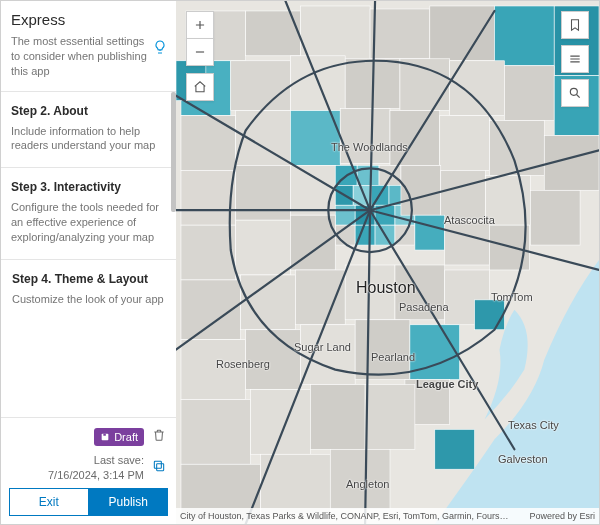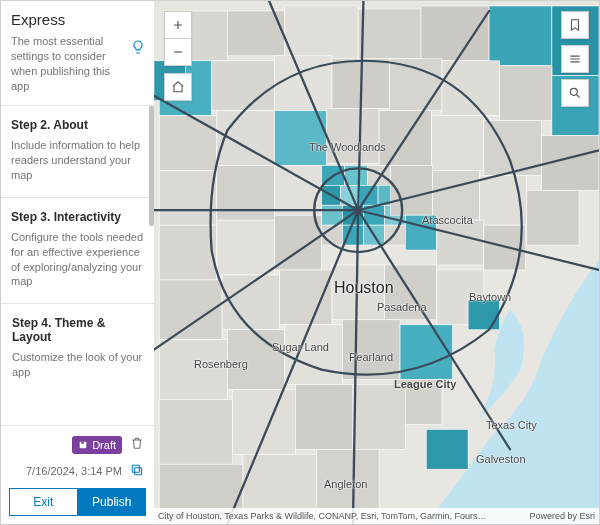--- a/index.html
+++ b/index.html
@@ -1,20 +1,20 @@
 <!DOCTYPE html>
 <html><head>
 <meta charset="utf-8">
 <style>
   * { box-sizing: border-box; margin: 0; padding: 0; }
   html, body { width: 600px; height: 525px; font-family: "Segoe UI", Arial, sans-serif; overflow: hidden; }
   .app { display: flex; width: 600px; height: 525px; border: 1px solid #d0d0d0; }
 
   
-  .sidebar { width: 153px; height: 100%; display: flex; flex-direction: column; background: #fff; }
+  .sidebar { width: 175px; height: 100%; display: flex; flex-direction: column; background: #fff; }
   .sb-header { padding: 10px 10px 12px 10px; display: flex; align-items: flex-start; position: relative; }
   .sb-title { font-size: 15px; color: #2b2b2b; font-weight: 400; margin-bottom: 6px; }
   .sb-sub { font-size: 11px; color: #757575; line-height: 1.35; padding-right: 18px; }
   .bulb { position: absolute; right: 8px; top: 38px; width: 16px; height: 16px; }
 
   .steps-wrap { flex: 1; overflow-y: auto; border-top: 1px solid #e5e5e5; position: relative; }
   .scroll-indicator { position: absolute; right: 0; top: 0; width: 5px; height: 120px; background: #c3c3c3; border-radius: 2px; }
   .step { padding: 12px 10px 14px 10px; border-bottom: 1px solid #e5e5e5; }
   .step:last-of-type { border-bottom: none; padding-left: 11px; }
   .step-title { font-size: 12px; font-weight: 600; color: #2b2b2b; margin-bottom: 6px; }
@@ -91,20 +91,21 @@
               <rect x="8" y="4" width="6" height="5" fill="#7b3f9e"></rect>
             </svg>
           <span>Draft</span>
         </span>
         <button class="icon-btn-sm">
           <svg width="14" height="14" viewBox="0 0 24 24" fill="none" stroke="#6b6b6b" stroke-width="1.8">
               <path d="M4 7h16M9 7V5a1 1 0 0 1 1-1h4a1 1 0 0 1 1 1v2M6 7l1 13a1 1 0 0 0 1 1h8a1 1 0 0 0 1-1l1-13"></path>
             </svg>
         </button>
         <div class="save-text">
+          <div>Last save:</div>
           <div>7/16/2024, 3:14 PM</div>
         </div>
         <button class="icon-btn-sm">
           <svg width="14" height="14" viewBox="0 0 24 24" fill="none" stroke="#0079c1" stroke-width="1.8">
               <rect x="8" y="8" width="12" height="12" rx="1"></rect>
               <rect x="4" y="4" width="12" height="12" rx="1"></rect>
             </svg>
         </button>
       </div>
       <div class="btn-row">
@@ -229,21 +230,21 @@
         <circle cx="195" cy="210" r="42"></circle>
 
         <path d="M70 130 Q120 60 200 60 Q300 60 340 160 Q370 250 320 330 Q250 390 160 370 Q70 340 55 250 Q50 180 70 130 Z"></path>
       </g>
     </svg>
 
     <div class="map-label" style="left:155px; top:140px;">The Woodlands</div>
     <div class="map-label" style="left:268px; top:213px;">Atascocita</div>
     <div class="map-label main" style="left:180px; top:278px;">Houston</div>
     <div class="map-label" style="left:223px; top:300px;">Pasadena</div>
-    <div class="map-label" style="left:315px; top:290px;">Baytown</div>
+    <div class="map-label" style="left:315px; top:290px;">TomTom</div>
     <div class="map-label" style="left:118px; top:340px;">Sugar Land</div>
     <div class="map-label" style="left:195px; top:350px;">Pearland</div>
     <div class="map-label" style="left:40px; top:357px;text-align:center;">Rosenberg</div>
     <div class="map-label" style="left:240px; top:377px;font-weight:bold;">League City</div>
     <div class="map-label" style="left:292px; top:418px;margin-left:40px;">Texas City</div>
     <div class="map-label" style="left:322px; top:452px;">Galveston</div>
     <div class="map-label" style="left:170px; top:477px;">Angleton</div>
 
     <div class="ctrl zoom-in">
       <svg width="14" height="14" viewBox="0 0 24 24" stroke="#555" stroke-width="2">

